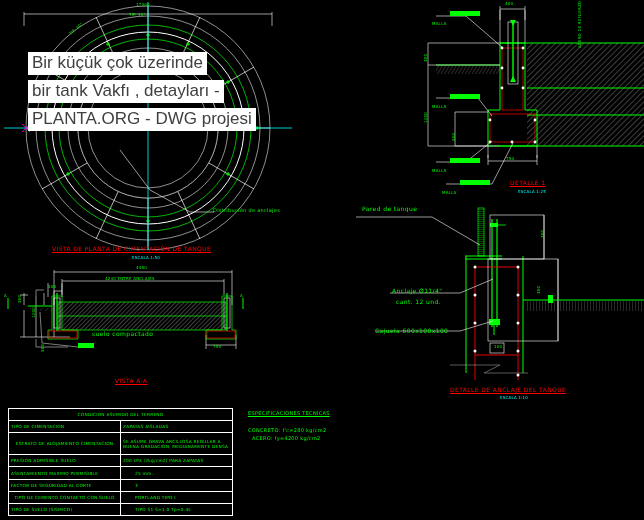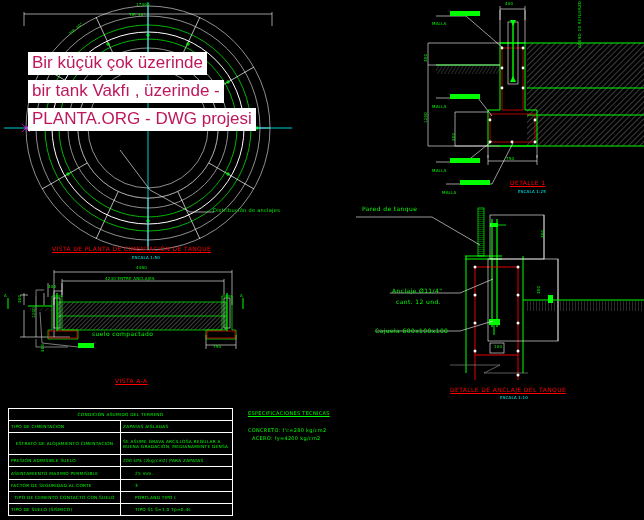--- a/index.html
+++ b/index.html
@@ -13,21 +13,21 @@
   .green{color:#00ff00;}
   .red{color:#ff0000;}
   .cyan{color:#00ffff;}
   .tiny{font-size:4px;letter-spacing:.2px;}
   .xs{font-size:5px;letter-spacing:.3px;}
   .sm{font-size:6px;letter-spacing:.4px;}
   .rot90{transform:rotate(-90deg);transform-origin:left top;}
   .ul{text-decoration:underline;}
   
   #wm{position:absolute;left:28px;top:52px;z-index:50;}
-  #wm div{background:#ffffff;color:#be185d;font-size:17px;
+  #wm div{background:#ffffff;color:#404040;font-size:17px;
           font-family:"Liberation Sans",sans-serif;
           padding:1px 4px 2px 4px;margin-bottom:5px;display:inline-block;
           white-space:nowrap;letter-spacing:0px;}
   
   #tbl{position:absolute;left:8px;top:408px;width:225px;height:108px;}
   #tbl table{border-collapse:collapse;width:225px;height:108px;
              table-layout:fixed;}
   #tbl td,#tbl th{border:1px solid #ffffff;color:#00ff00;
         font-size:4.3px;letter-spacing:.25px;padding:0 2px;
         font-family:"DejaVu Sans",sans-serif;vertical-align:middle;}
@@ -445,17 +445,17 @@
   <div class="t green sm" style="left:375px;top:328px;">Cajuela 600x100x100</div>
   <div class="t green tiny rot90" style="left:541px;top:238px;">300</div>
   <div class="t green tiny rot90" style="left:537px;top:294px;">300</div>
   <div class="t green tiny" style="left:494px;top:345px;">100</div>
 
   <div class="t red sm ul" style="left:450px;top:387px;">DETALLE DE ANCLAJE DEL TANQUE</div>
   <div class="t cyan tiny" style="left:500px;top:396px;">ESCALA 1:10</div>
 
   <div id="wm">
     <div>Bir küçük çok üzerinde</div><br>
-    <div>bir tank Vakfı , üzerinde -</div><br>
+    <div>bir tank Vakfı , detayları -</div><br>
     <div>PLANTA.ORG - DWG projesi</div>
   </div>
 
 </div>
 
 </body></html>

